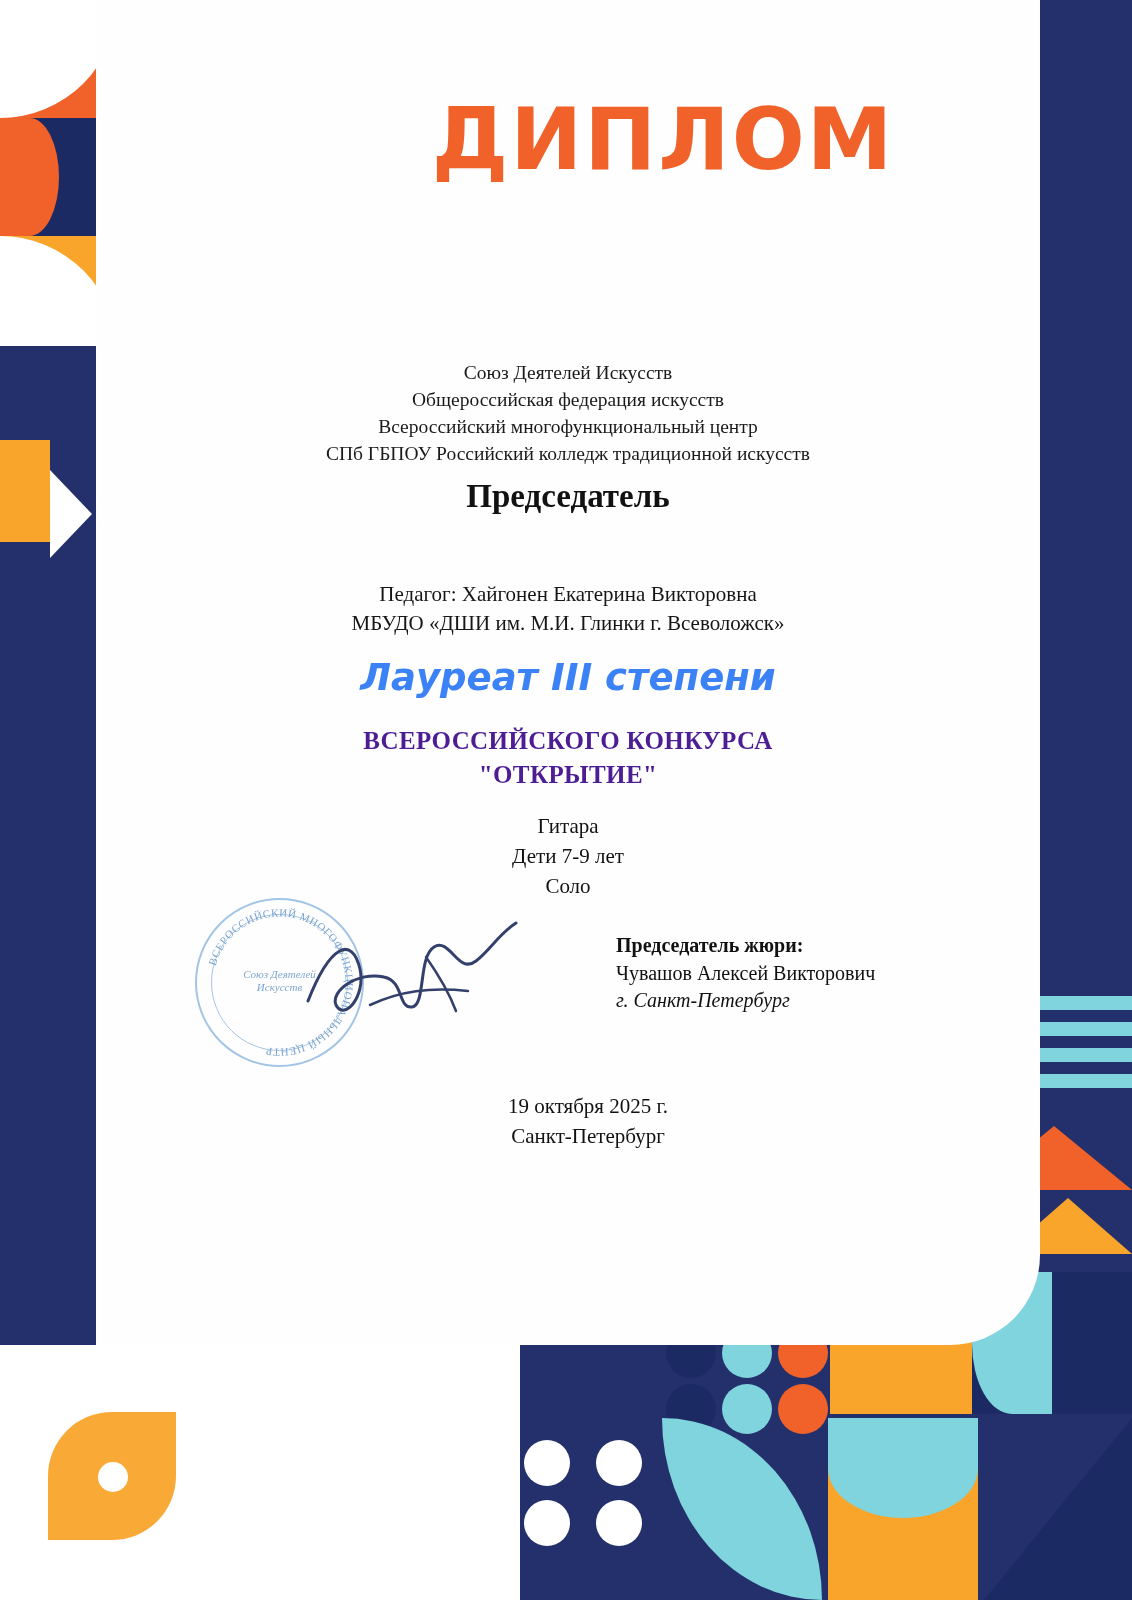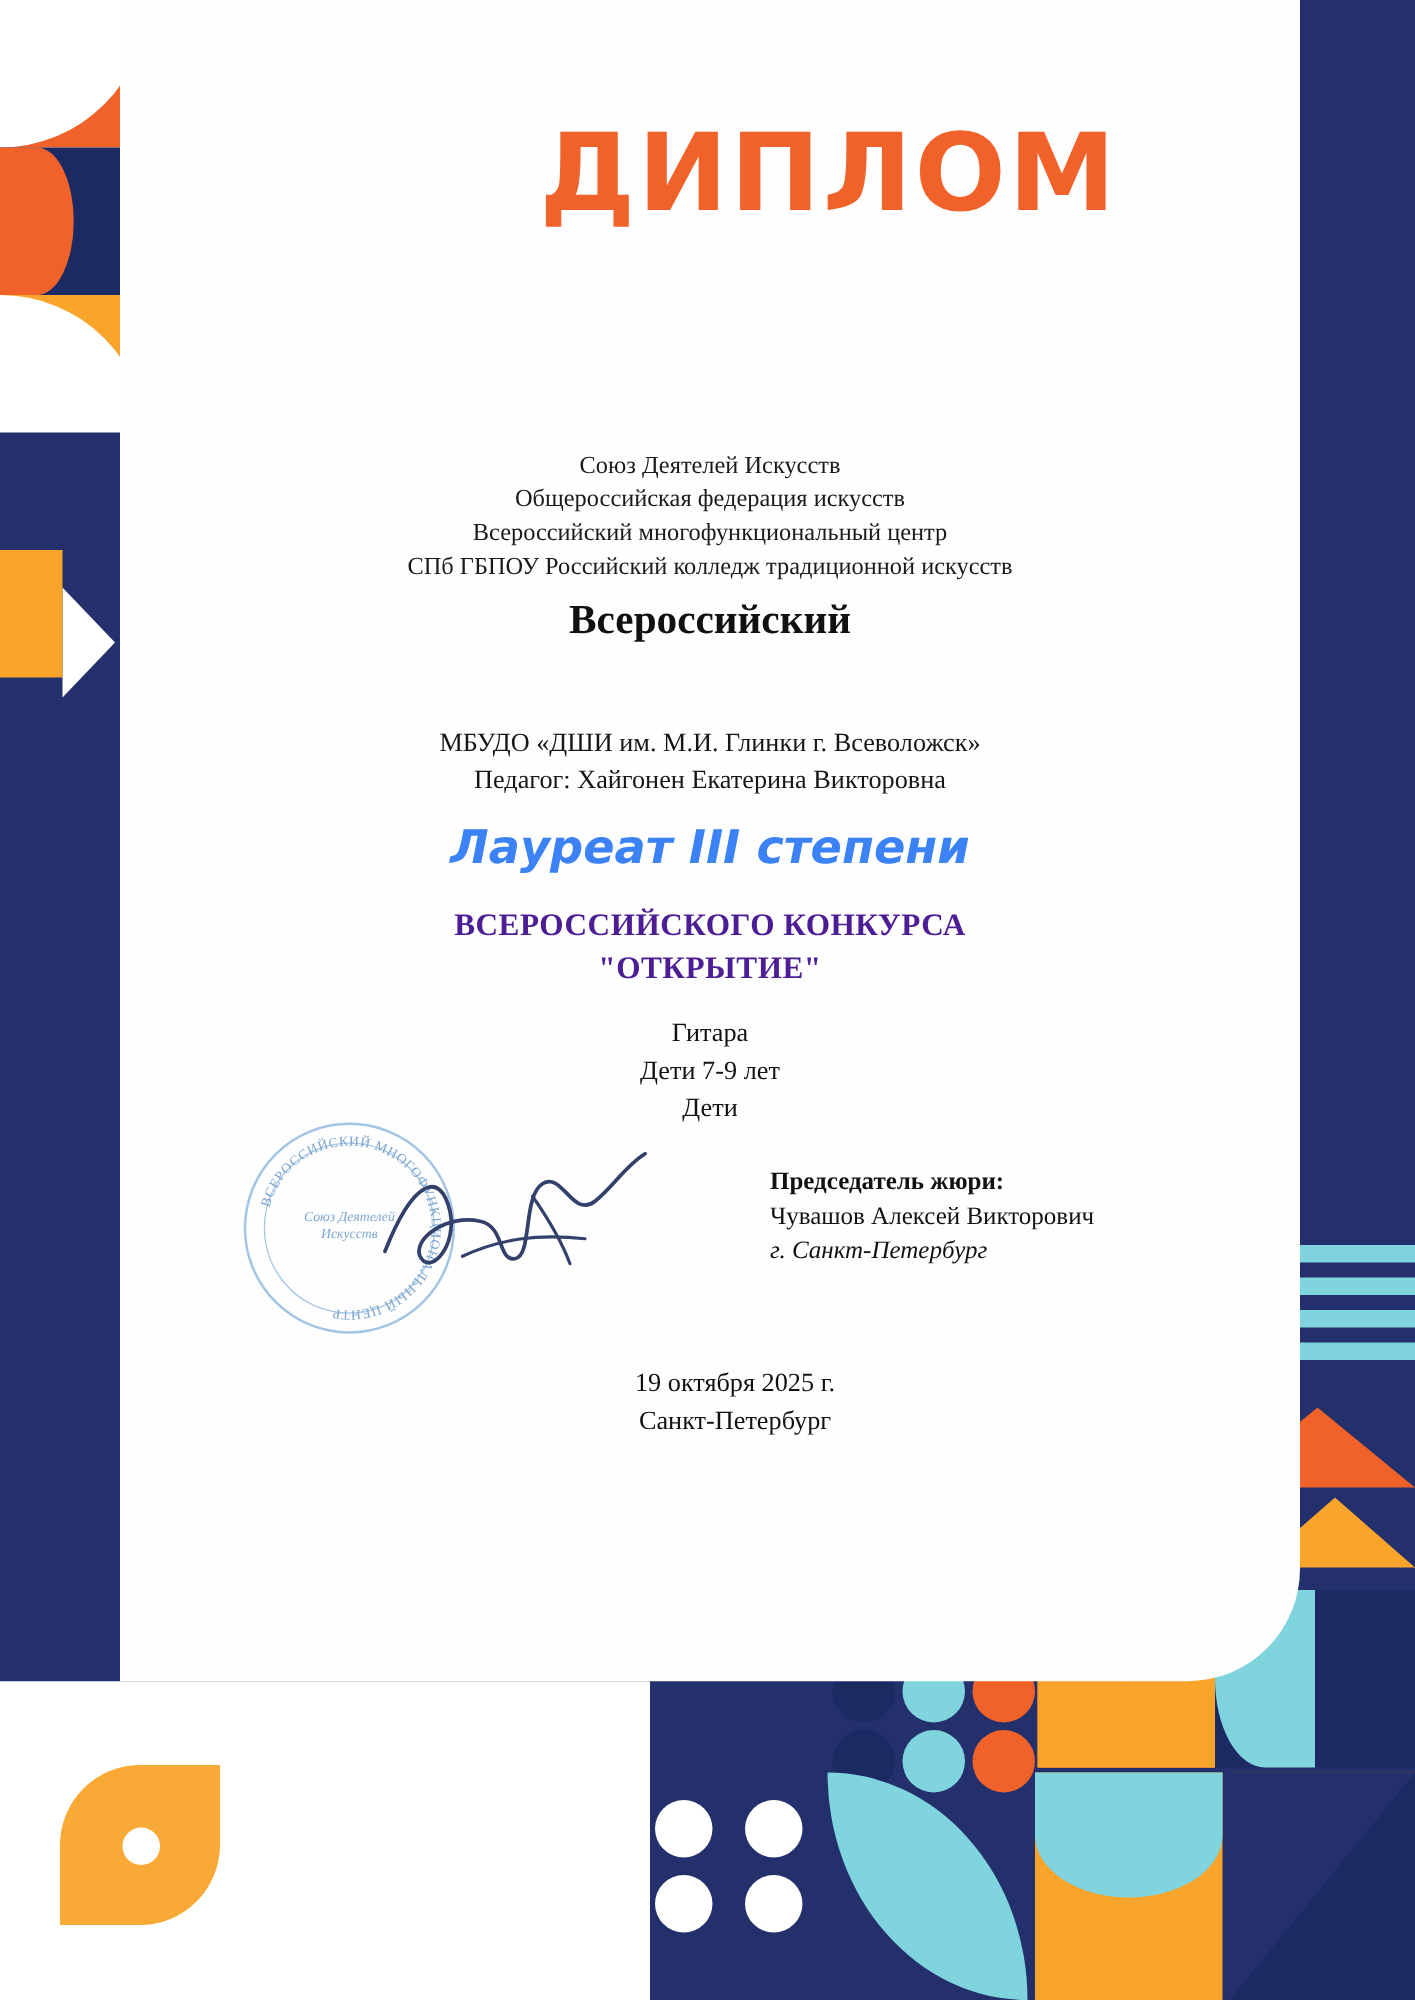--- a/index.html
+++ b/index.html
@@ -294,38 +294,38 @@
 
     <div class="title">ДИПЛОМ</div>
 
     <div class="org-block">
       <div>Союз Деятелей Искусств</div>
       <div>Общероссийская федерация искусств</div>
       <div>Всероссийский многофункциональный центр</div>
       <div>СПб ГБПОУ Российский колледж традиционной искусств</div>
     </div>
 
-    <div class="awarded">Всероссийский</div>
+    <div class="awarded">Председатель</div>
 
     <div class="school">
+      <div>Педагог: Хайгонен Екатерина Викторовна</div>
       <div>МБУДО «ДШИ им. М.И. Глинки г. Всеволожск»</div>
-      <div>Педагог: Хайгонен Екатерина Викторовна</div>
     </div>
 
     <div class="degree">Лауреат III степени</div>
 
     <div class="contest">
       <div>ВСЕРОССИЙСКОГО КОНКУРСА</div>
       <div>"ОТКРЫТИЕ"</div>
     </div>
 
     <div class="nomination">
       <div>Гитара</div>
       <div>Дети 7-9 лет</div>
-      <div>Дети</div>
+      <div>Соло</div>
     </div>
 
     <div class="chair">
       <div class="chair-label">Председатель жюри:</div>
       <div>Чувашов Алексей Викторович</div>
       <div class="chair-city">г. Санкт-Петербург</div>
     </div>
 
     <div class="date">
       <div>19 октября 2025 г.</div>

